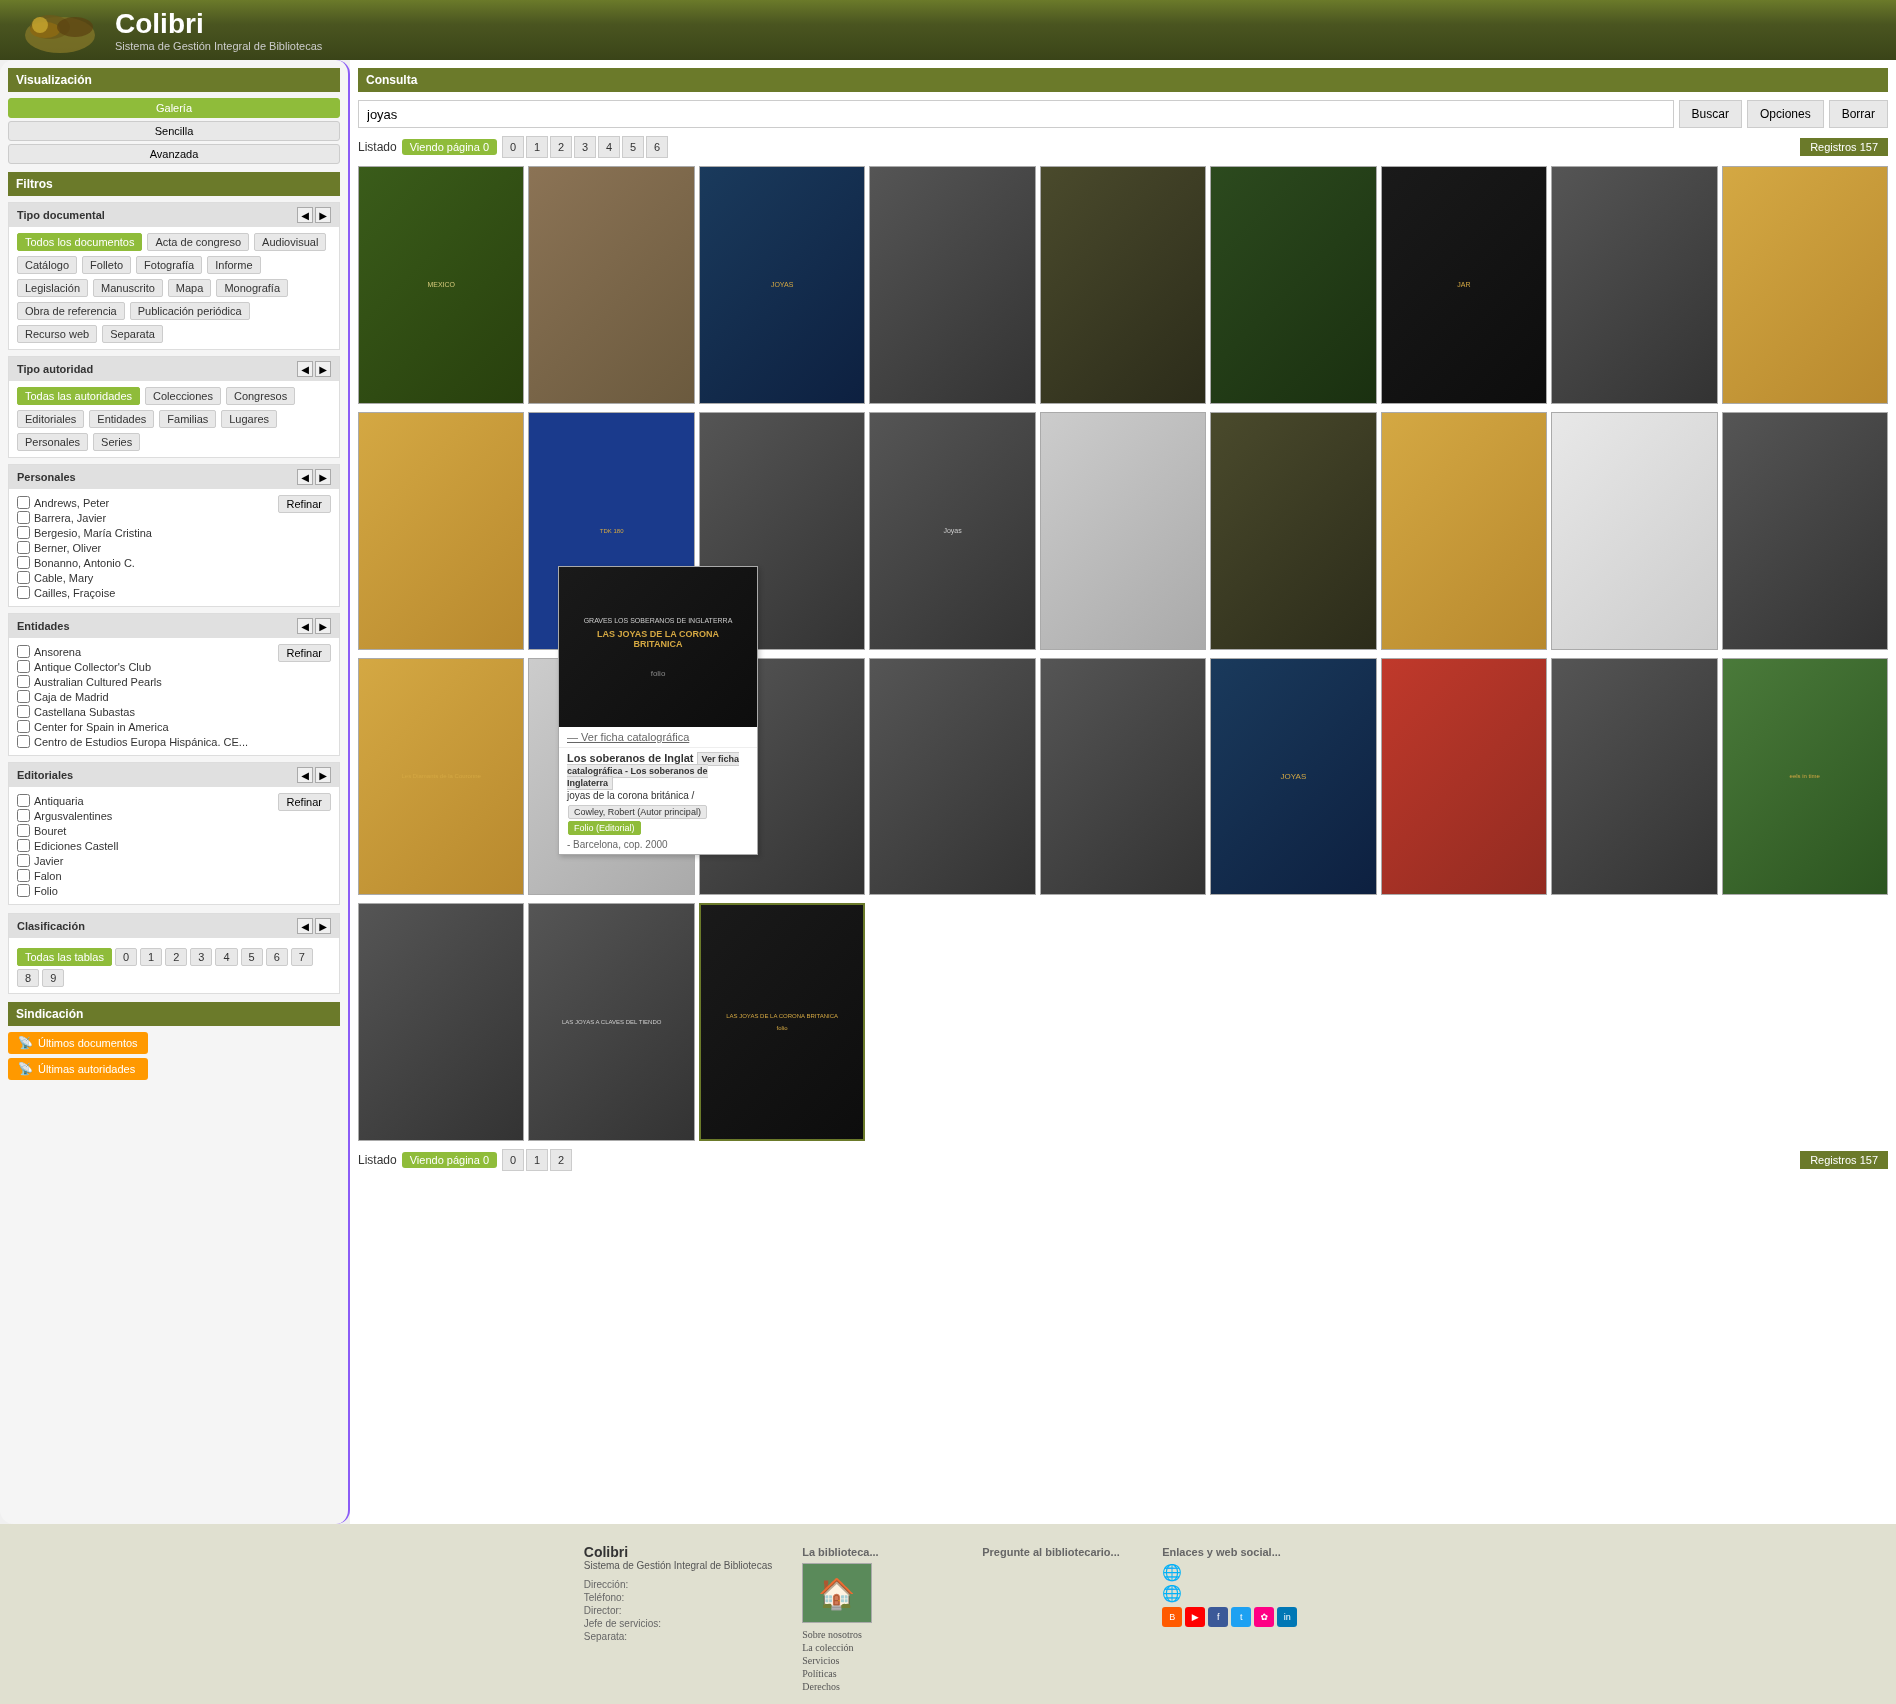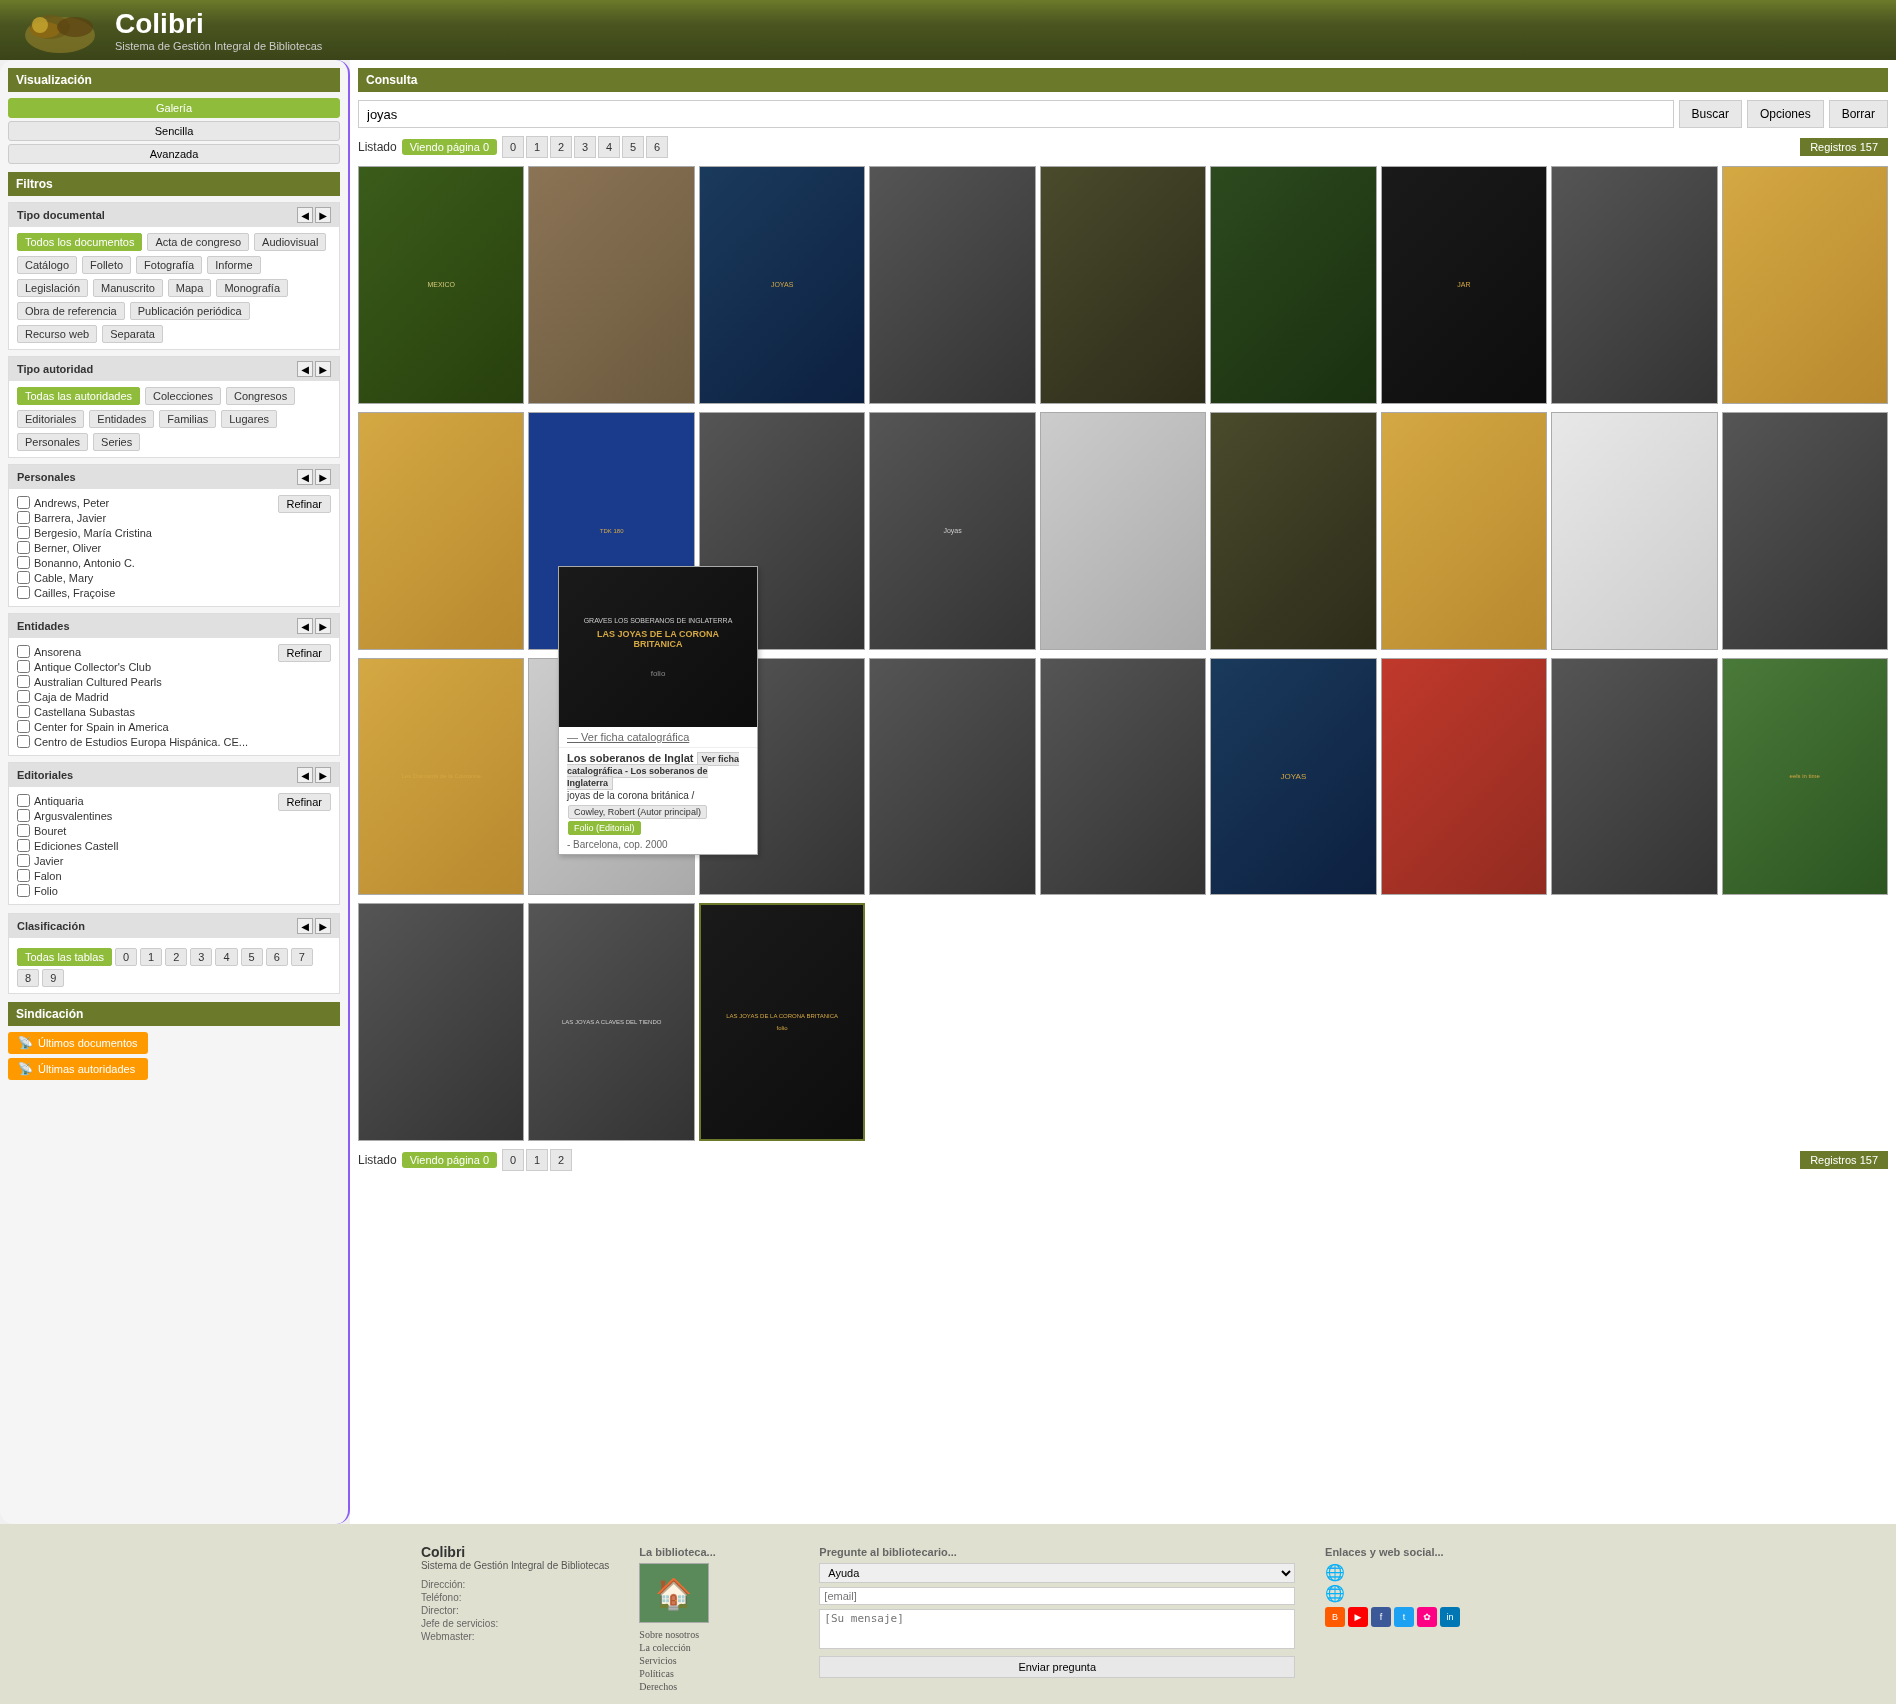--- a/index.html
+++ b/index.html
@@ -830,47 +830,39 @@
 
 <div class="footer">
 
   <div class="footer-col">
     <div class="footer-brand">Colibri</div>
     <div class="footer-sub">Sistema de Gestión Integral de Bibliotecas</div>
     <div class="footer-label">Dirección:</div>
     <div class="footer-label">Teléfono:</div>
     <div class="footer-label">Director:</div>
     <div class="footer-label">Jefe de servicios:</div>
-    <div class="footer-label">Webmaster:</div>
+    <div class="footer-label">Separata:</div>
   </div>
 
   <div class="footer-col">
     <div class="footer-label" style="font-size:11px;font-weight:bold;margin-bottom:5px">La biblioteca...</div>
     <div style="width:70px;height:60px;background:#5a8a5a;border:1px solid #aaa;display:flex;align-items:center;justify-content:center;margin-bottom:6px">
       <span style="font-size:30px">🏠</span>
     </div>
     <div class="footer-links">
       <a>Sobre nosotros</a>
       <a>La colección</a>
       <a>Servicios</a>
       <a>Políticas</a>
       <a>Derechos</a>
     </div>
   </div>
 
   <div class="footer-col">
     <div class="footer-label" style="font-size:11px;font-weight:bold;margin-bottom:5px">Pregunte al bibliotecario...</div>
-    <div class="footer-form">
-      <select class="footer-select">
-        <option>Ayuda</option>
-      </select>
-      <input class="footer-input" type="text" placeholder="[email]" style="">
-      <textarea class="footer-textarea" placeholder="[Su mensaje]" style=""></textarea>
-      <button class="footer-submit">Enviar pregunta</button>
-    </div>
   </div>
 
   <div class="footer-col">
     <div class="footer-label" style="font-size:11px;font-weight:bold;margin-bottom:5px">Enlaces y web social...</div>
     <span class="footer-globe">🌐</span>
     <span class="footer-globe">🌐</span>
     <div class="footer-social">
       <div class="social-icon si-b" title="Blogger">B</div>
       <div class="social-icon si-y" title="YouTube">▶</div>
       <div class="social-icon si-f" title="Facebook">f</div>

